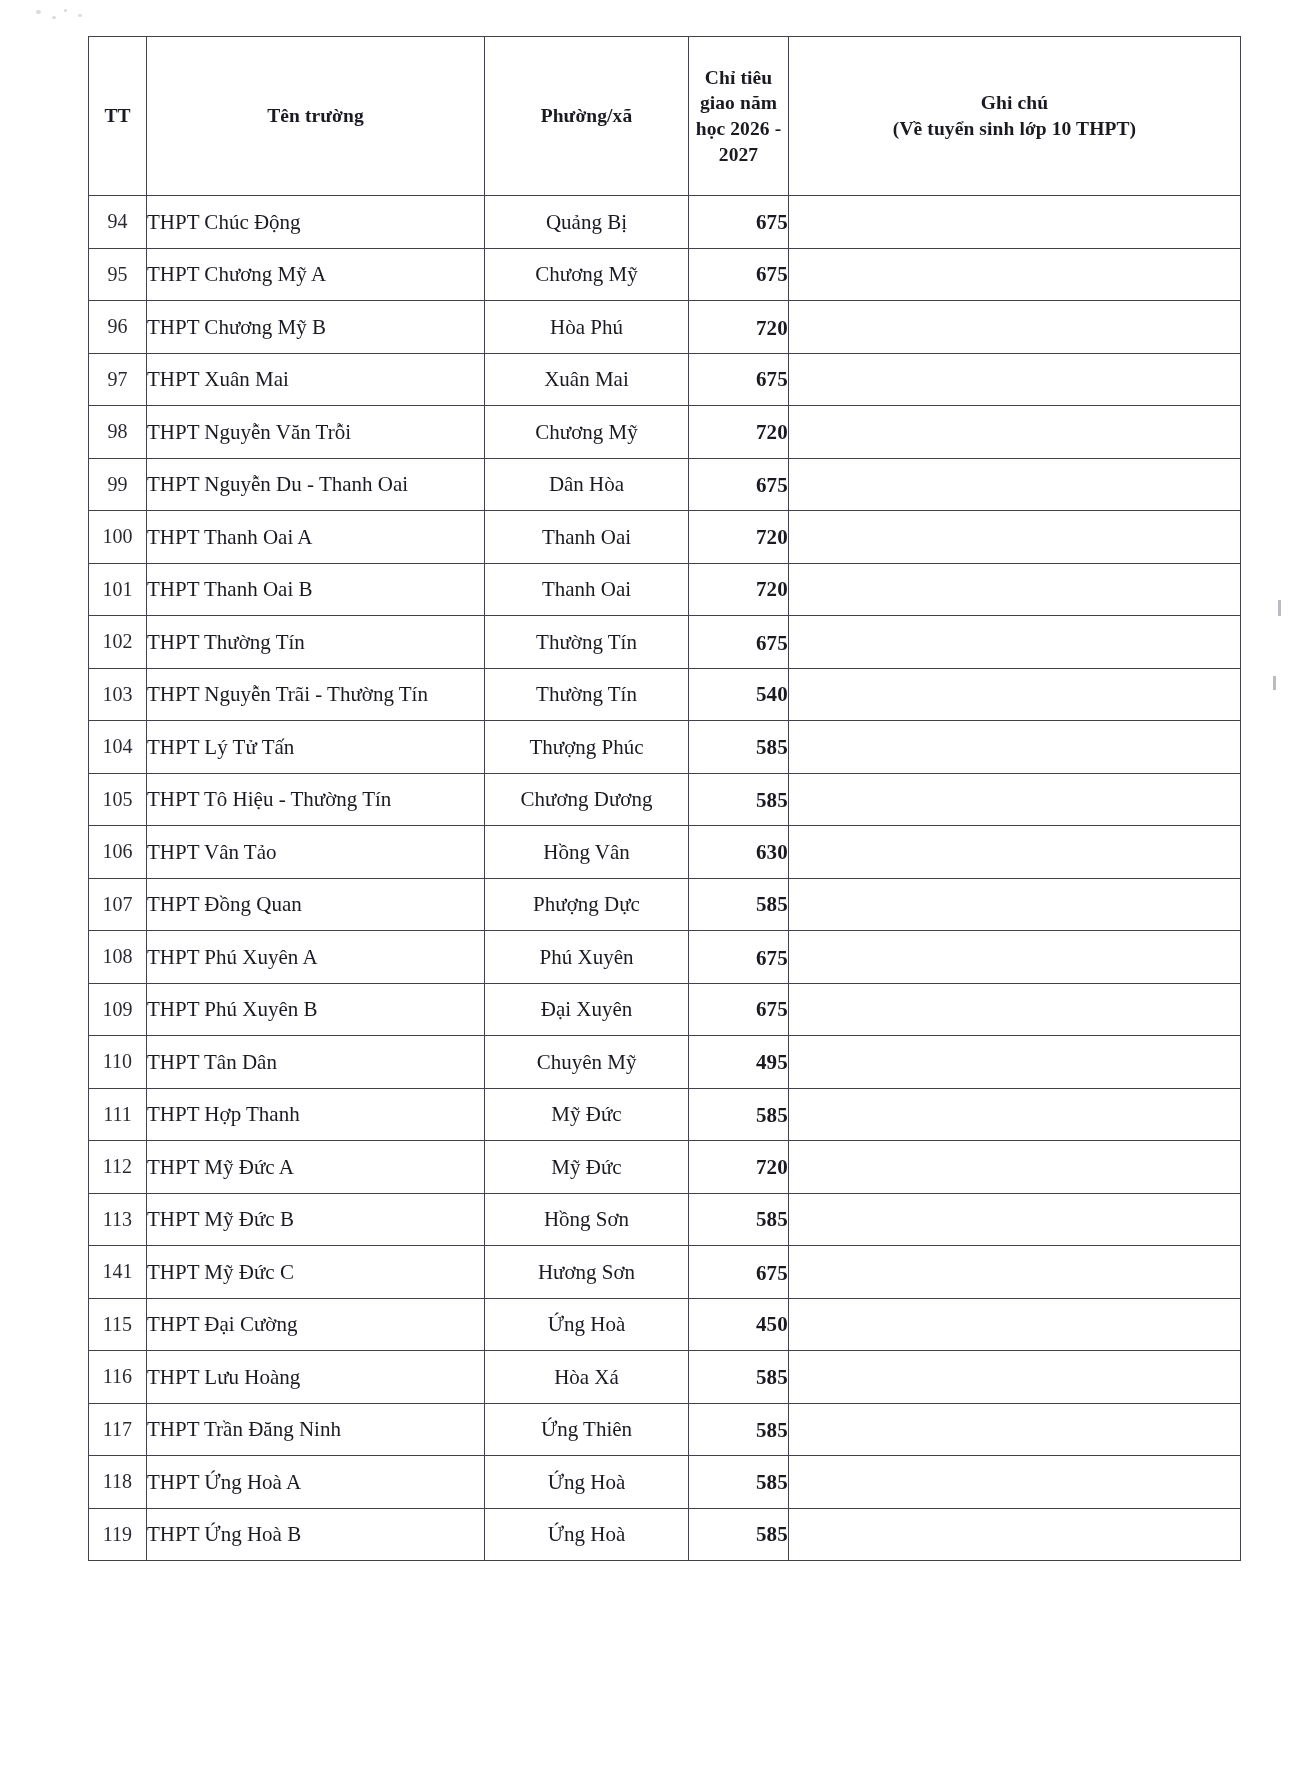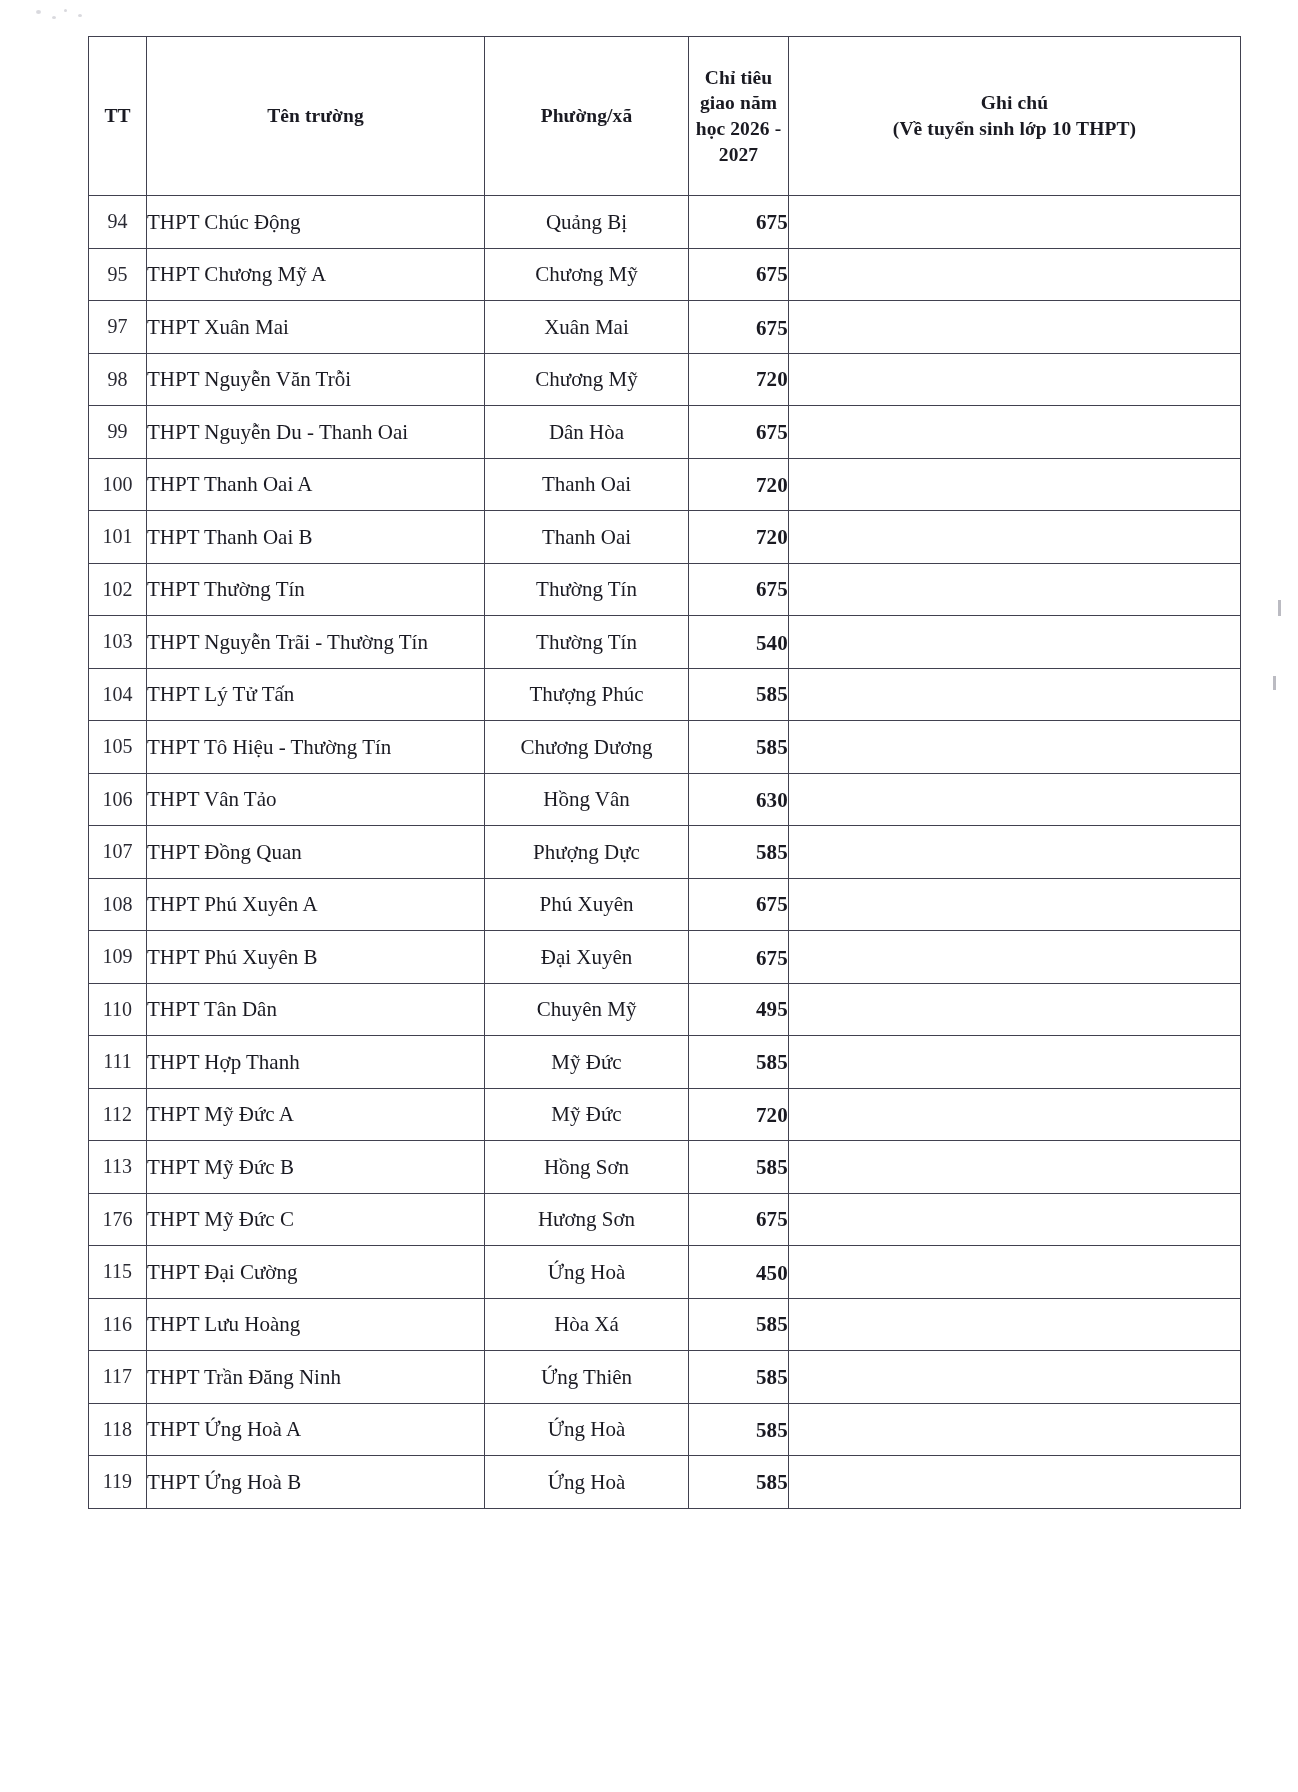--- a/index.html
+++ b/index.html
@@ -169,20 +169,27 @@
             <td class="note"></td>
           </tr>
           <tr>
             <td class="tt">95</td>
             <td class="name">THPT Chương Mỹ A</td>
             <td class="ward">Chương Mỹ</td>
             <td class="quota">675</td>
             <td class="note"></td>
           </tr>
           <tr>
+            <td class="tt">96</td>
+            <td class="name">THPT Chương Mỹ B</td>
+            <td class="ward">Hòa Phú</td>
+            <td class="quota">720</td>
+            <td class="note"></td>
+          </tr>
+          <tr>
             <td class="tt">97</td>
             <td class="name">THPT Xuân Mai</td>
             <td class="ward">Xuân Mai</td>
             <td class="quota">675</td>
             <td class="note"></td>
           </tr>
           <tr>
             <td class="tt">98</td>
             <td class="name">THPT Nguyễn Văn Trỗi</td>
             <td class="ward">Chương Mỹ</td>
@@ -288,21 +295,21 @@
             <td class="note"></td>
           </tr>
           <tr>
             <td class="tt">113</td>
             <td class="name">THPT Mỹ Đức B</td>
             <td class="ward">Hồng Sơn</td>
             <td class="quota">585</td>
             <td class="note"></td>
           </tr>
           <tr>
-            <td class="tt">176</td>
+            <td class="tt">141</td>
             <td class="name">THPT Mỹ Đức C</td>
             <td class="ward">Hương Sơn</td>
             <td class="quota">675</td>
             <td class="note"></td>
           </tr>
           <tr>
             <td class="tt">115</td>
             <td class="name">THPT Đại Cường</td>
             <td class="ward">Ứng Hoà</td>
             <td class="quota">450</td>

